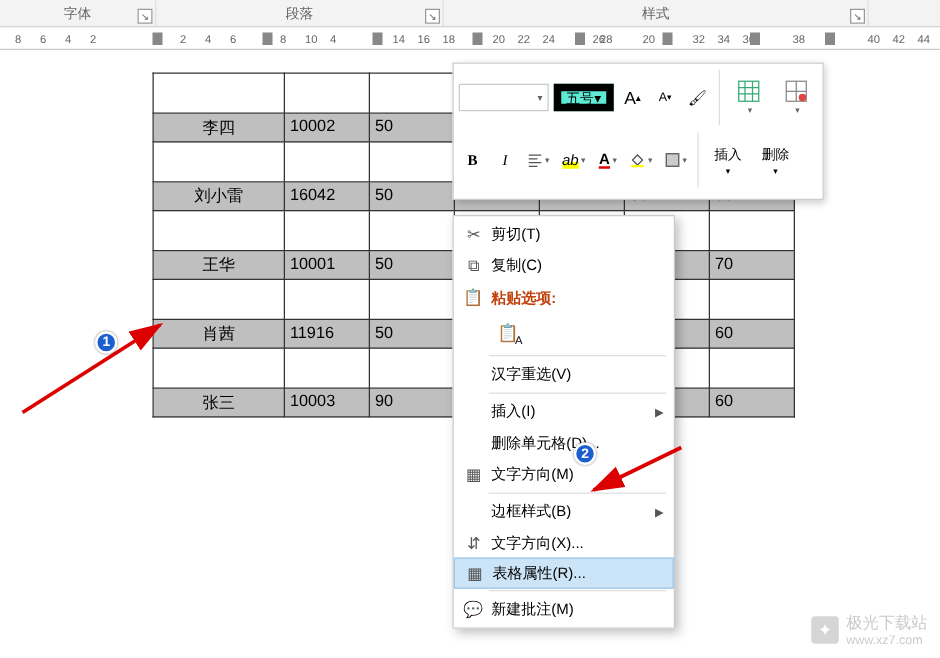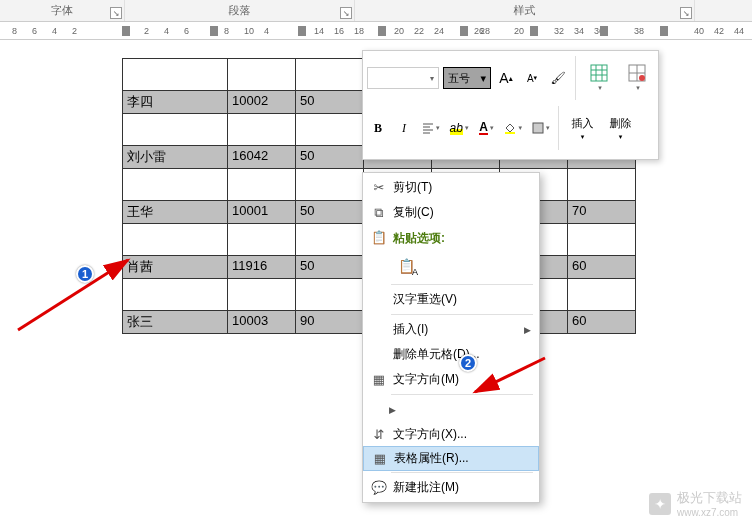--- a/index.html
+++ b/index.html
@@ -90,21 +90,21 @@
       border-collapse: collapse;
     }
     .data-table td {
       border: 1px solid #333;
       width: 68px;
       height: 52px;
       padding: 2px 4px;
       font-size: 13px;
       vertical-align: top;
     }
-    .data-table td.name-col { width: 105px; }
+    .data-table td.name-col { width: 105px; text-align: center; }
     .data-table tr.sel td {
       background: #bfbfbf;
       height: 18px;
     }
     .data-table tr.spacer td {
       height: 32px;
     }
     
     
     .mini-toolbar {
@@ -128,22 +128,22 @@
       border: 1px solid #ccc;
       background: #fff;
       display: flex;
       align-items: center;
       padding: 0 4px;
     }
     .mini-font-box .dd { margin-left: auto; font-size: 8px; color: #666; }
     .mini-size-box {
       width: 48px;
       height: 22px;
-      border: 1px solid #000000;
-      background: #a3a3a3;
+      border: 6px solid #000000;
+      background: #5eead4;
       display: flex;
       align-items: center;
       padding: 0 4px;
       font-size: 11px;
     }
     .mini-btn {
       min-width: 22px;
       height: 22px;
       display: flex;
       align-items: center;
@@ -225,21 +225,21 @@
       color: #555;
     }
     .menu-sep {
       height: 1px;
       background: #e0e0e0;
       margin: 2px 6px 2px 28px;
     }
     .menu-header {
       font-weight: bold;
       padding: 5px 8px 4px 30px;
-      color: #4d7c0f;
+      color: #c2410c;
     }
     .paste-opt {
       height: 32px;
       padding-left: 30px;
       display: flex;
       align-items: center;
     }
     .paste-btn {
       width: 28px;
       height: 26px;
@@ -563,20 +563,21 @@
       <span class="menu-icon"></span>
       <span class="menu-label">删除单元格(D)...</span>
     </div>
     <div class="menu-item">
       <span class="menu-icon">▦</span>
       <span class="menu-label">文字方向(M)</span>
     </div>
     <div class="menu-sep"></div>
     <div class="menu-item">
       <span class="menu-icon"></span>
+      <span class="menu-label">边框样式(B)</span>
       <span class="menu-arrow">▶</span>
     </div>
     <div class="menu-item">
       <span class="menu-icon">⇵</span>
       <span class="menu-label">文字方向(X)...</span>
     </div>
     <div class="menu-item hover">
       <span class="menu-icon">▦</span>
       <span class="menu-label">表格属性(R)...</span>
     </div>

